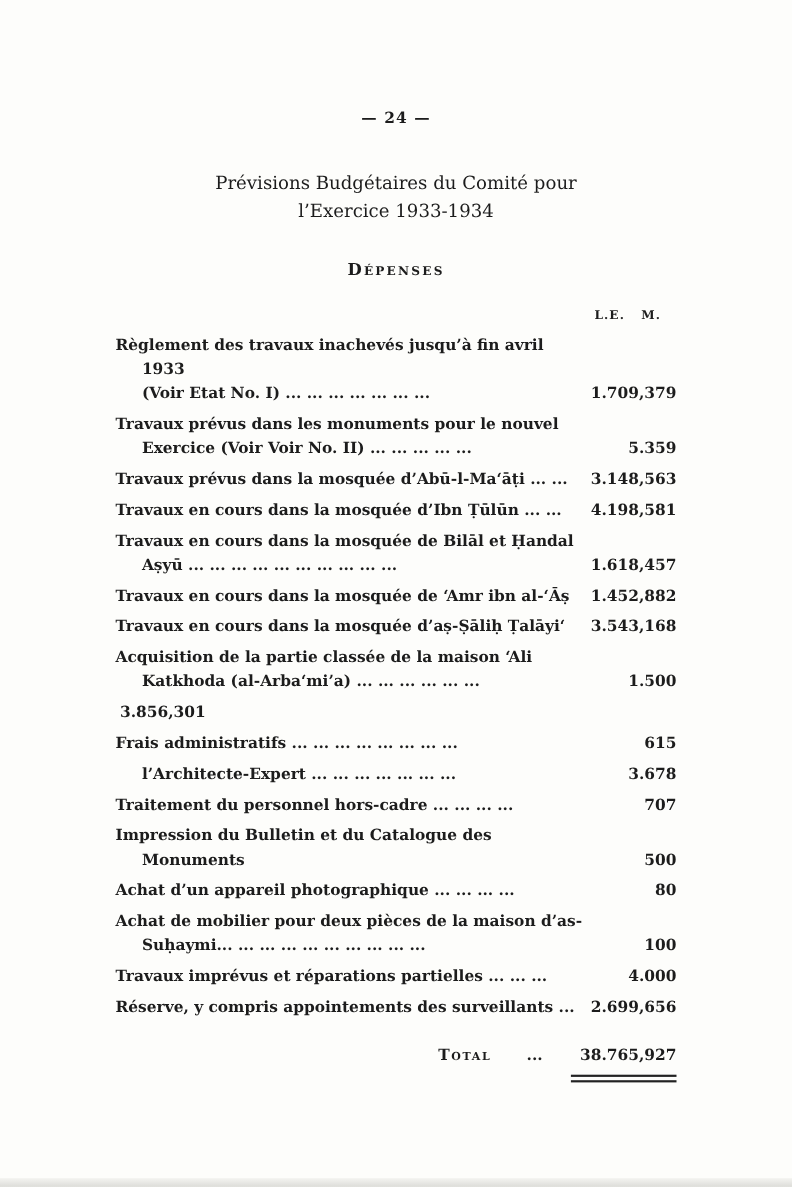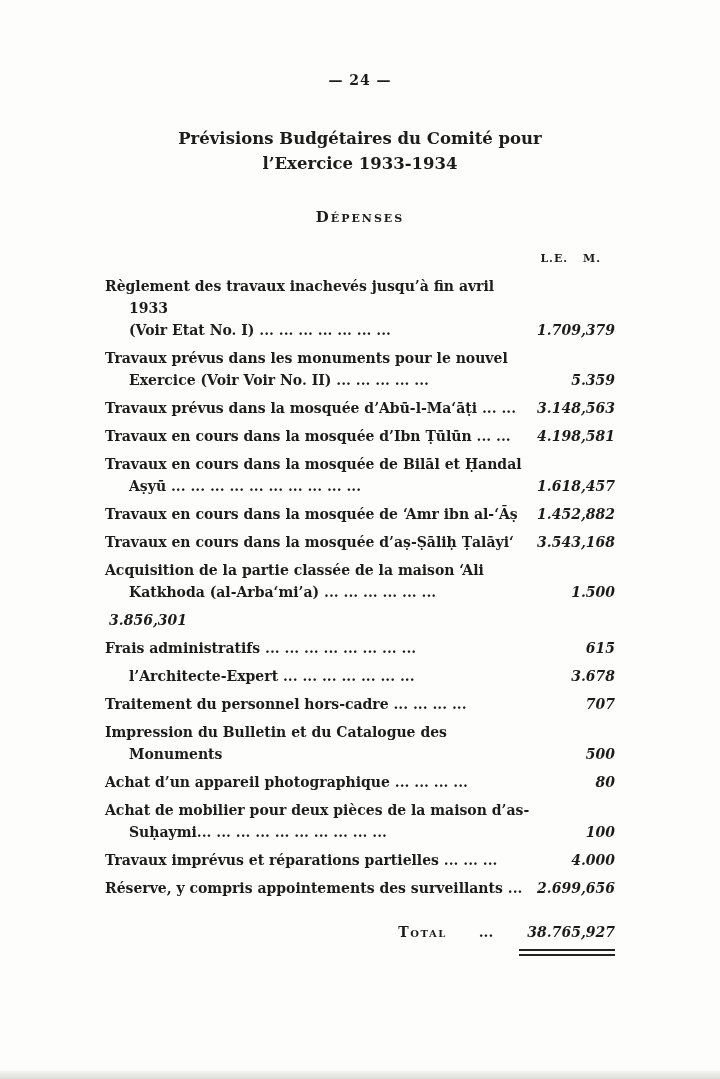--- a/index.html
+++ b/index.html
@@ -8,31 +8,31 @@
     width: 720px;
     height: 1079px;
     margin: 0 auto;
     background: #fdfdfb;
     color: #1c1c1c;
     font-family: "DejaVu Serif", "Liberation Serif", serif;
     font-weight: bold;
     overflow: hidden;
   }
   .page-number {
-    padding-top: 72px;
+    padding-top: 100px;
     text-align: center;
     font-size: 14px;
     letter-spacing: 1px;
   }
   .title {
     margin: 38px 0 0 0;
     text-align: center;
     font-size: 16.5px;
     line-height: 25px;
-    font-weight: bold;
+    font-weight: normal;
   }
   .section-heading {
     margin-top: 32px;
     text-align: center;
     font-variant: small-caps;
     font-size: 15px;
     letter-spacing: 2px;
   }
   .content {
     width: 510px;
@@ -54,21 +54,20 @@
   }
   .desc { flex: 1; line-height: 22px; }
   .line1 { padding-left: 24px; text-indent: -24px; }
   .line2 { padding-left: 24px; }
   .line2:empty { display: none; }
   .amount {
     width: 82px;
     text-align: right;
     white-space: nowrap;
     line-height: 22px;
-    font-style: italic;
   }
   .total-row {
     margin-top: 22px;
     display: flex;
     justify-content: flex-end;
     align-items: baseline;
     font-size: 14px;
     line-height: 22px;
     gap: 24px;
   }

